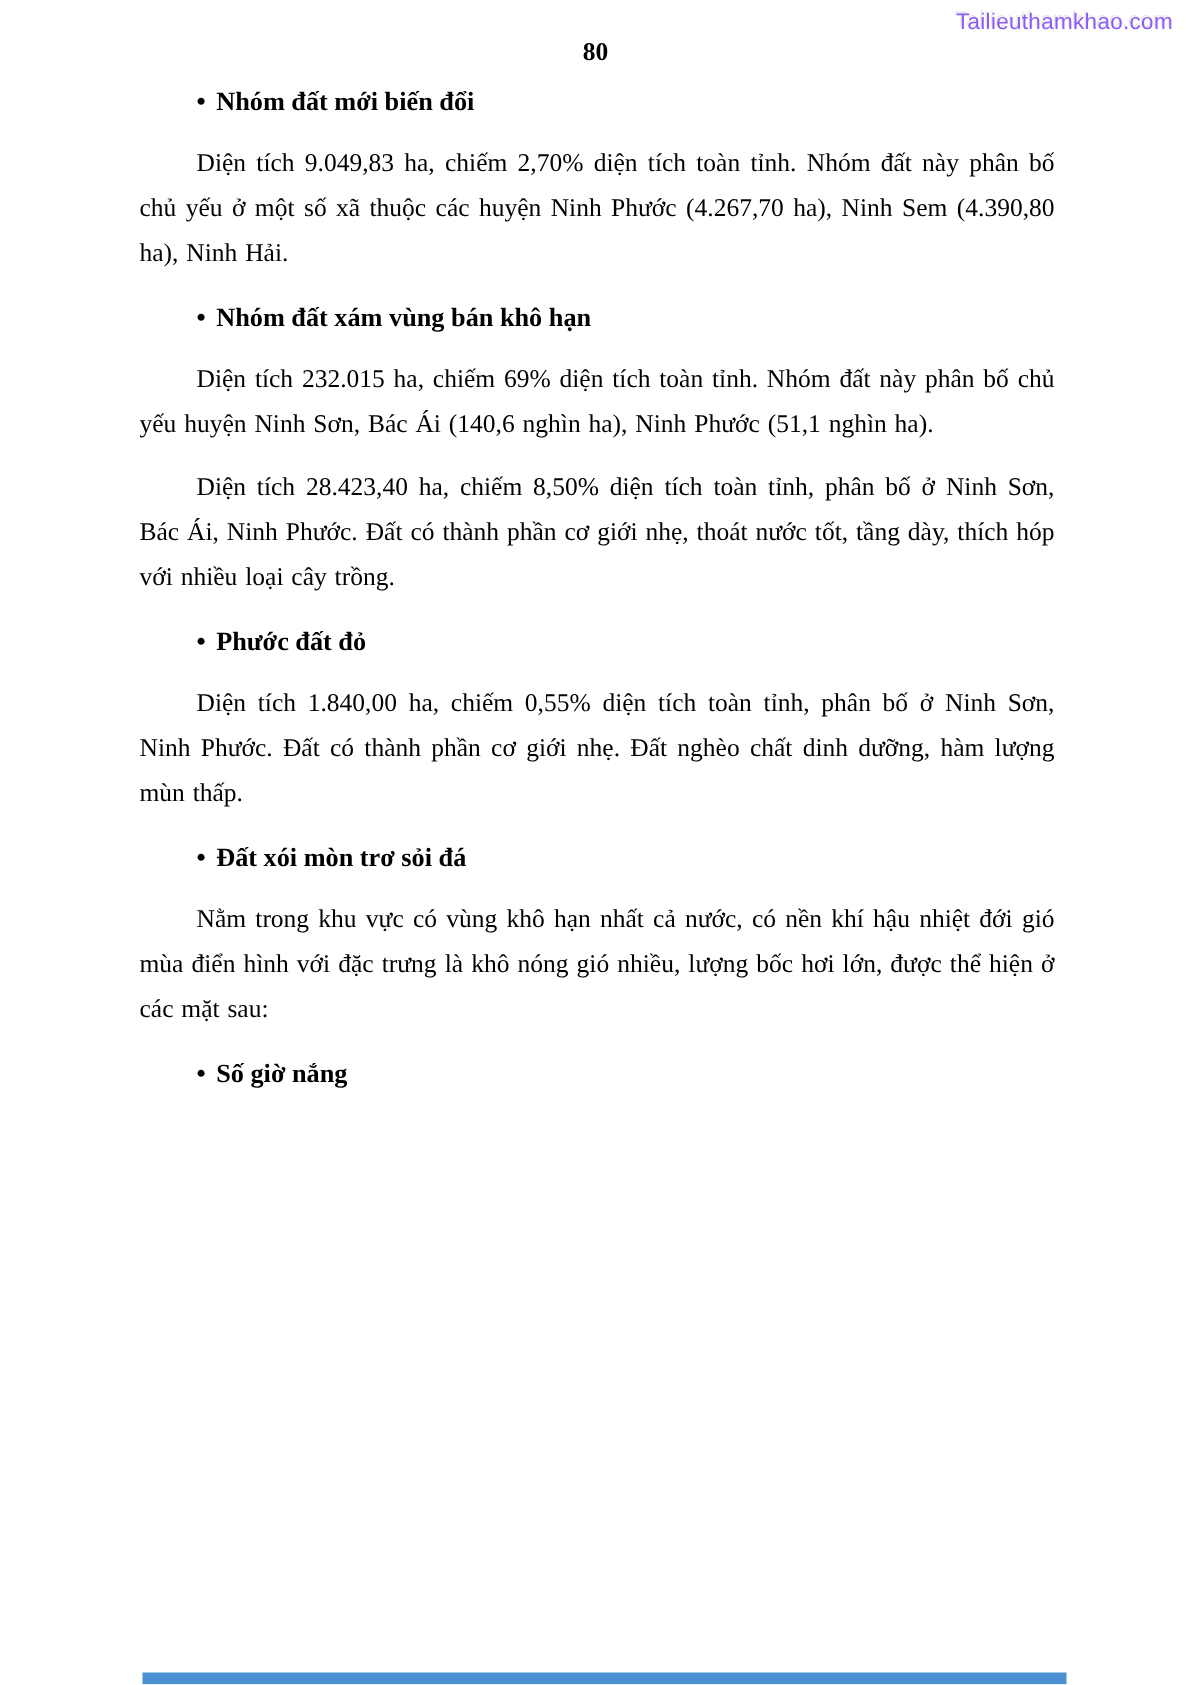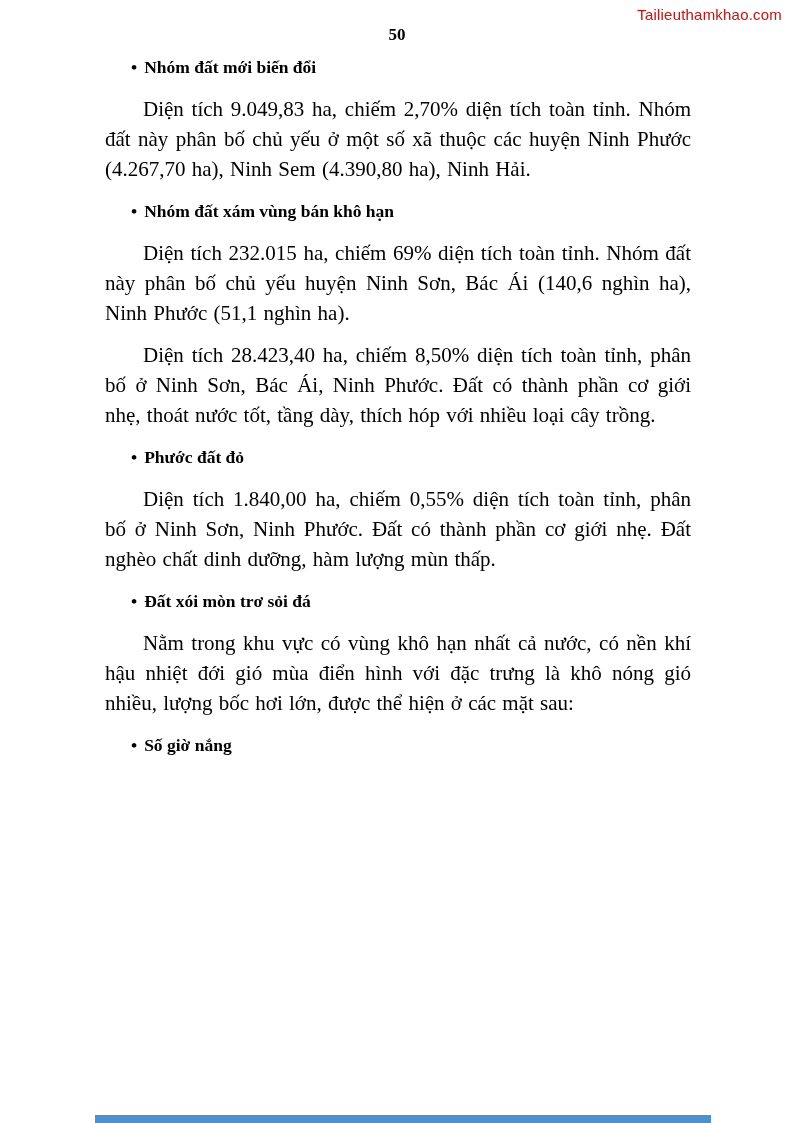--- a/index.html
+++ b/index.html
@@ -15,21 +15,21 @@
     overflow: hidden;
     font-family: "Liberation Serif", serif;
     color: #000000;
   }
   .watermark {
     position: absolute;
     top: 6px;
     right: 12px;
     font-family: "Liberation Sans", sans-serif;
     font-size: 15px;
-    color: #b91c1c;
+    color: #8b5cf6;
     text-shadow: 1px 1px 0 #ffffff, -1px -1px 0 #e9e9e9;
     letter-spacing: 0.2px;
     text-align: right;
   }
   .page-number {
     position: absolute;
     top: 25px;
     left: 0;
     width: 100%;
     text-align: center;
@@ -48,22 +48,22 @@
     margin: 12px 0;
     padding-left: 38px;
     font-size: 17.5px;
     font-weight: bold;
     line-height: 30px;
   }
   .section-heading .bullet {
     margin-right: 7px;
   }
   .section-paragraph {
-    margin: 12px 12px;
-    font-size: 21px;
+    margin: 12px 0;
+    font-size: 17px;
     line-height: 30px;
     text-align: justify;
     text-indent: 38px;
     word-spacing: 1px;
   }
   .footer-bar {
     position: absolute;
     left: 95px;
     bottom: 0;
     width: 616px;
@@ -71,21 +71,21 @@
     background: #4a90d2;
   }
 </style>
 </head>
 <body>
 
 <div class="page">
 
   <div class="watermark">Tailieuthamkhao.com</div>
 
-  <div class="page-number">50</div>
+  <div class="page-number">80</div>
 
   <div class="content">
 
     <div class="section-heading">
       <span class="bullet">•</span><span>Nhóm đất mới biến đổi</span>
     </div>
     <p class="section-paragraph">Diện tích 9.049,83 ha, chiếm 2,70% diện tích toàn tỉnh. Nhóm đất này phân bố chủ yếu ở một số xã thuộc các huyện Ninh Phước (4.267,70 ha), Ninh Sem (4.390,80 ha), Ninh Hải.</p>
 
     <div class="section-heading">
       <span class="bullet">•</span><span>Nhóm đất xám vùng bán khô hạn</span>

